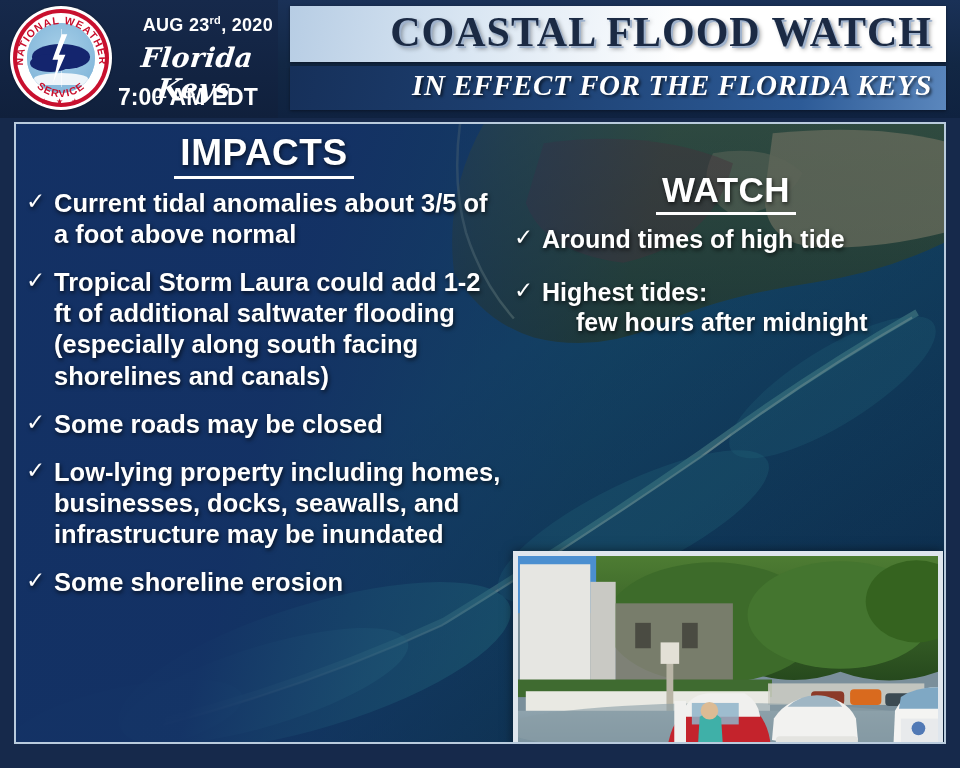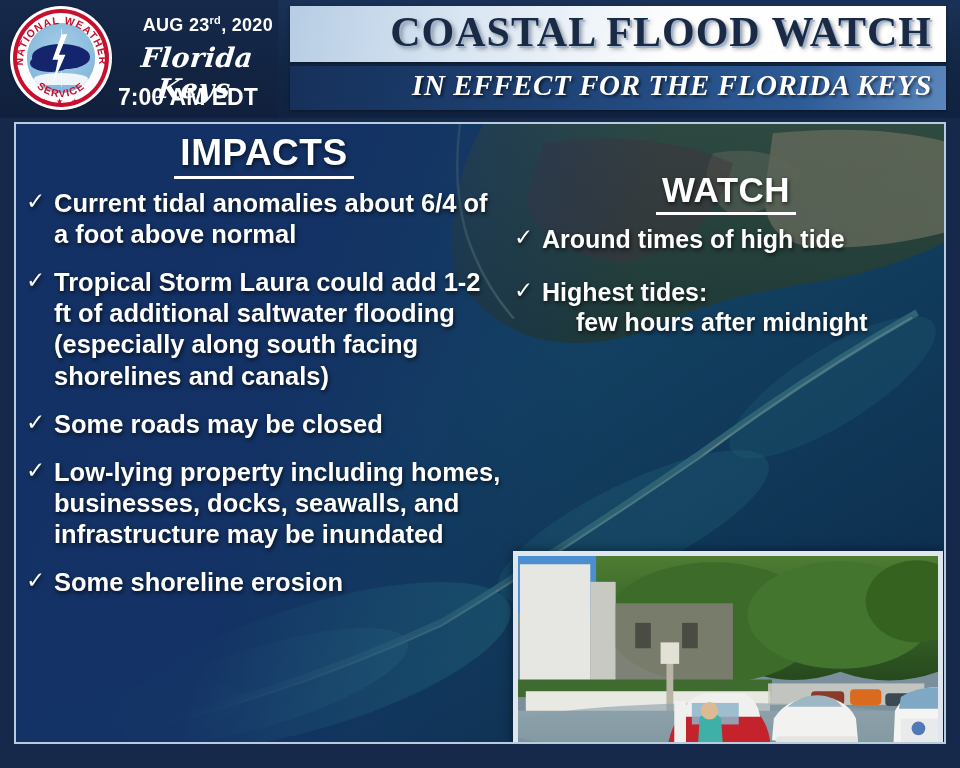--- a/index.html
+++ b/index.html
@@ -192,21 +192,21 @@
     </div>
     <div class="panel-tint"></div>
 
     <div class="col-left">
       <div class="section-head">
         <span>IMPACTS</span>
       </div>
       <ul class="bullets">
         <li>
           <span class="ck">✓</span>
-          <span>Current tidal anomalies about 6/4 of a foot above normal</span>
+          <span>Current tidal anomalies about 3/5 of a foot above normal</span>
         </li>
         <li>
           <span class="ck">✓</span>
           <span>Tropical Storm Laura could add 1-2 ft of additional saltwater flooding (especially along south facing shorelines and canals)</span>
         </li>
         <li>
           <span class="ck">✓</span>
           <span>Some roads may be closed</span>
         </li>
         <li>

